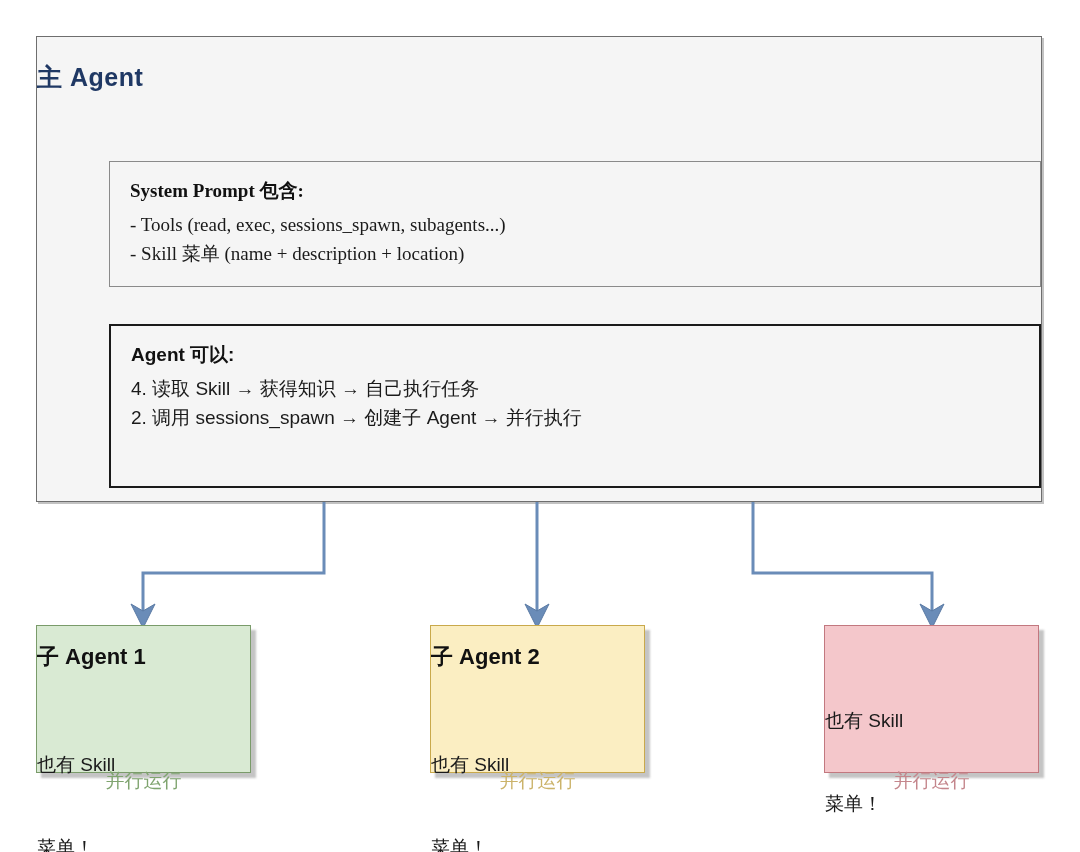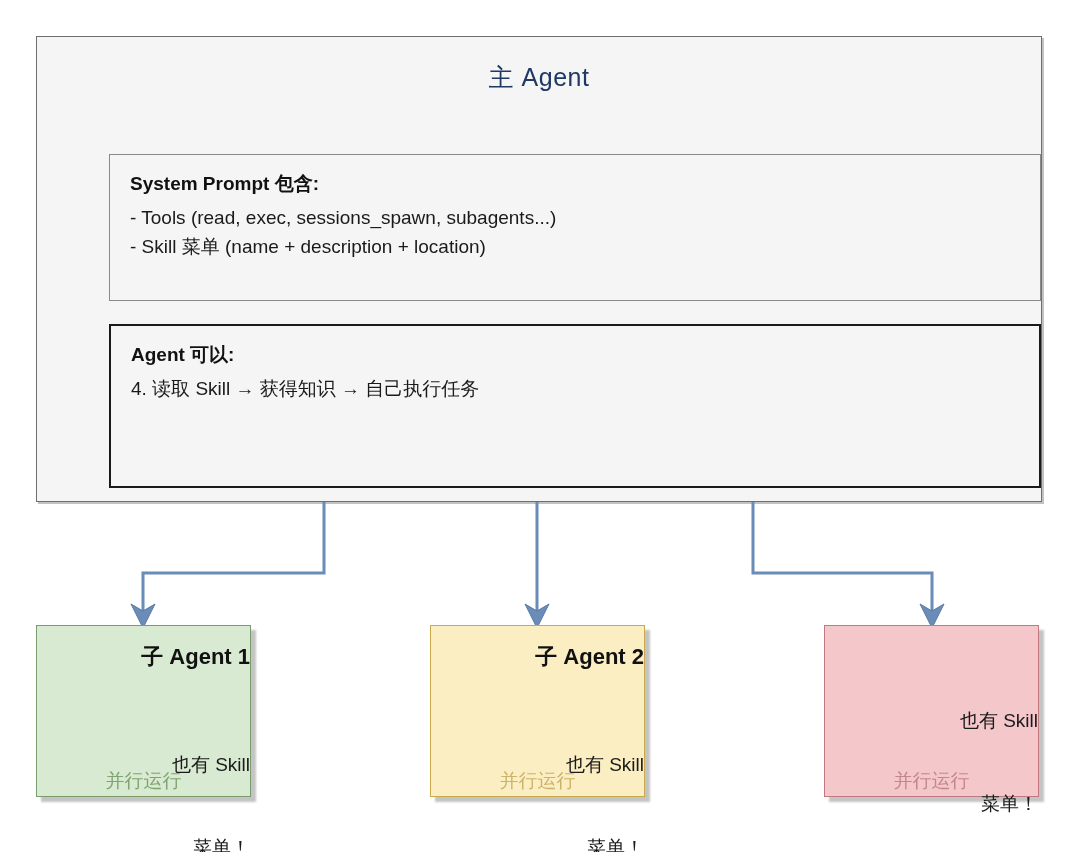--- a/index.html
+++ b/index.html
@@ -30,39 +30,39 @@
     background: #f5f5f5;
     border: 1px solid #6e6e6e;
     box-sizing: border-box;
     box-shadow: 2px 2px 0 rgba(120,120,120,0.45);
   }
   .main-title {
     position: absolute;
     left: 0;
     top: 24px;
     width: 100%;
-    text-align: center;
     font-size: 25px;
-    font-weight: normal;
+    font-weight: bold;
     color: #1f3864;
     letter-spacing: 0.5px;
   }
 
   
   .panel {
     position: absolute;
     background: #f5f5f5;
     box-sizing: border-box;
   }
   .panel-prompt {
     left: 72px;
-    top: 117px;
+    top: 124px;
     width: 932px;
-    height: 147px;
+    height: 126px;
     border: 1px solid #8a8a8a;
+    font-family: Liberation Serif, serif;
   }
   .panel-can {
     left: 72px;
     top: 287px;
     width: 932px;
     height: 164px;
     border: 2px solid #1a1a1a;
   }
   .panel-inner {
     padding: 16px 20px 0 20px;
@@ -91,27 +91,26 @@
     width: 1080px;
     height: 852px;
     pointer-events: none;
   }
 
   
   .child-box {
     position: absolute;
     top: 625px;
     width: 215px;
-    height: 172px;
+    height: 148px;
     box-sizing: border-box;
     border-width: 1px;
     border-style: solid;
     box-shadow: 5px 5px 2px rgba(125,125,125,0.45);
-    text-align: right;
-    padding-left: 39px;
+    text-align: left;
   }
   .child-1 { left: 36px;  background: #d9ead3; border-color: #7a9b6a; }
   .child-2 { left: 430px; background: #fbeec2; border-color: #c9a94b; }
   .child-3 { left: 824px; background: #f4c7cb; border-color: #c2787f; }
 
   .child-title {
     font-size: 22px;
     font-weight: bold;
     color: #111111;
     margin-top: 18px;
@@ -153,20 +152,21 @@
         <div class="panel-heading">System Prompt 包含:</div>
         <div class="panel-line">- Tools (read, exec, sessions_spawn, subagents...)</div>
         <div class="panel-line">- Skill 菜单 (name + description + location)</div>
       </div>
     </div>
 
     <div class="panel panel-can">
       <div class="panel-inner">
         <div class="panel-heading">Agent 可以:</div>
         <div class="panel-line">4. 读取 Skill → 获得知识 → 自己执行任务</div>
+        <div class="panel-line">2. 调用 sessions_spawn → 创建子 Agent → 并行执行</div>
       </div>
     </div>
 
   </div>
 
   <svg class="connectors" viewBox="0 0 1080 852" width="1080" height="852">
     <g fill="none" stroke="#6a8cb8" stroke-width="3">
 
       <path d="M 324 502 L 324 573 L 143 573 L 143 612"></path>
 

